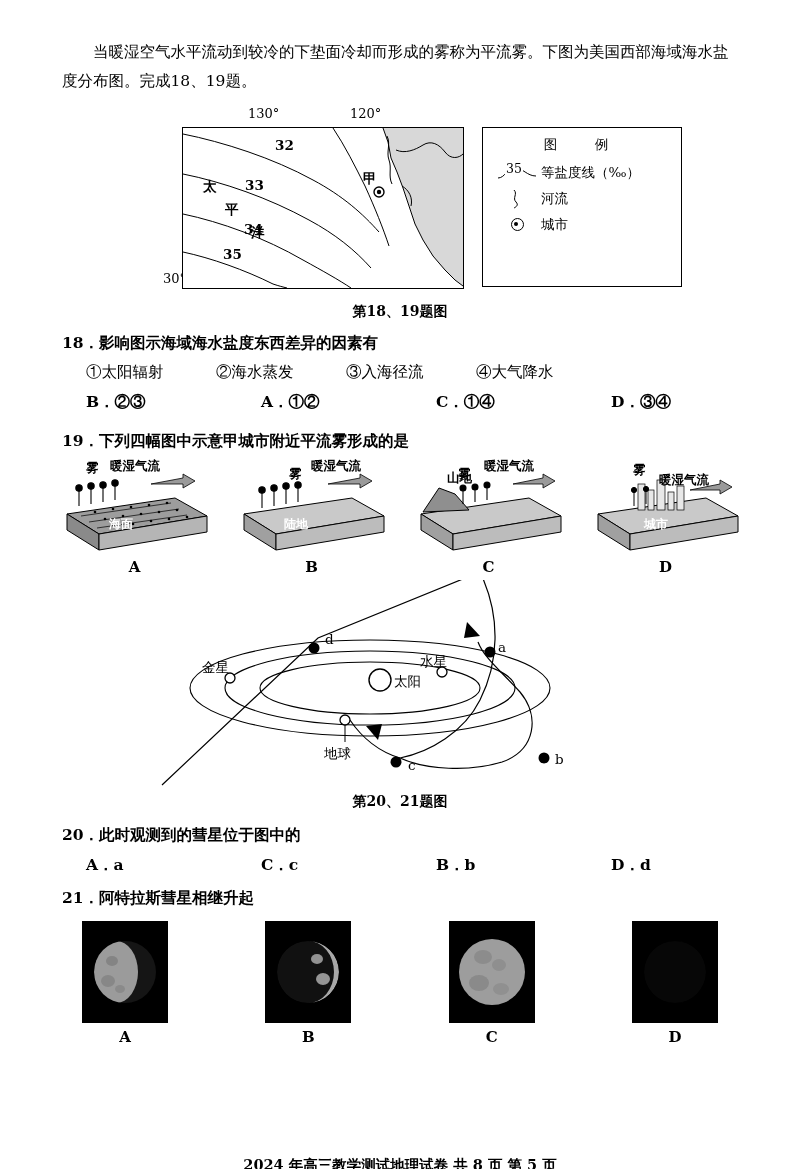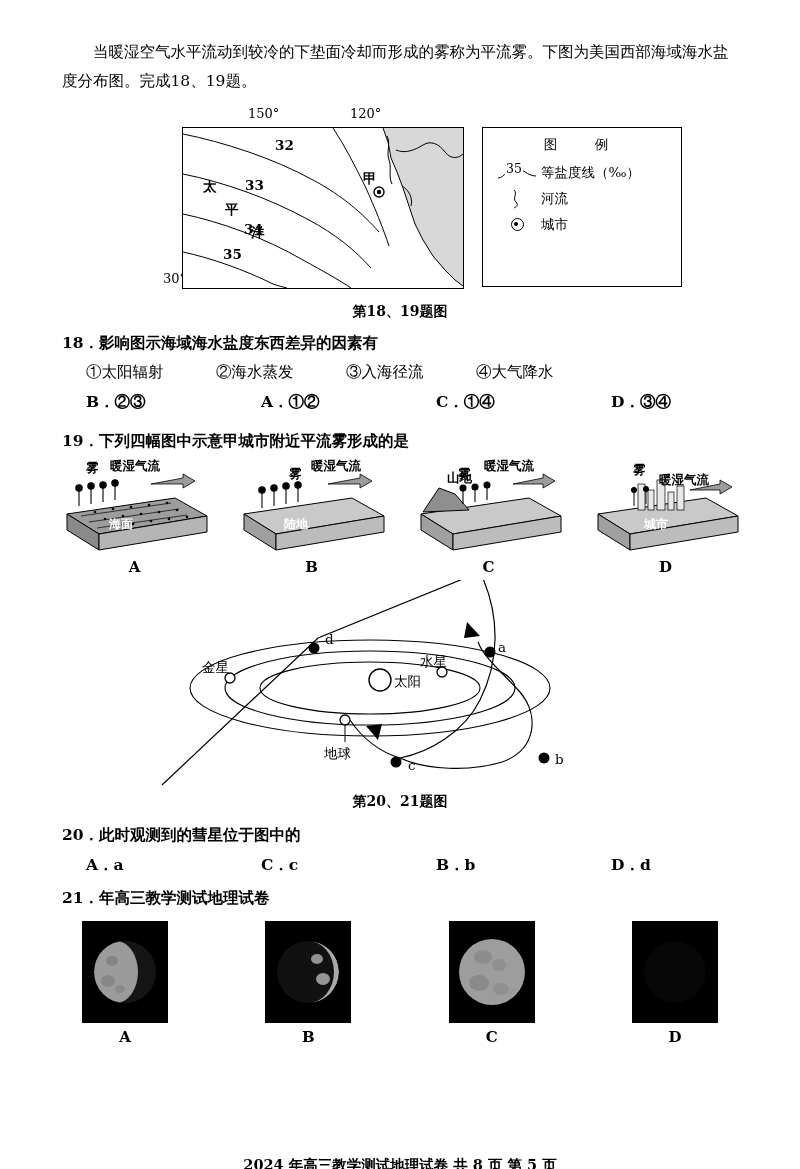--- a/index.html
+++ b/index.html
@@ -185,21 +185,21 @@
 </style>
 </head>
 <body>
 
 <div class="page">
 
   <div class="para" style="margin-top:38px;">当暖湿空气水平流动到较冷的下垫面冷却而形成的雾称为平流雾。下图为美国西部海域海水盐度分布图。完成18、19题。</div>
 
   <div class="map-wrap">
 
-    <div class="lon-label" style="left:186px; top:3px;">150°</div>
+    <div class="lon-label" style="left:186px; top:3px;">130°</div>
     <div class="lon-label" style="left:288px; top:3px;">120°</div>
     <div class="lat-label" style="left:101px; top:160px;margin-top:8px;">30°</div>
 
     <div class="map-box">
       <svg width="280" height="160" viewBox="0 0 280 160">
 
         <path d="M200,0 L205,14 L208,30 L214,44 L220,60 L226,78 L232,96 L240,112 L250,128 L262,142 L272,152 L280,158 L280,0 Z" fill="#d8d8d8" stroke="none"></path>
 
         <path d="M200,0 L205,14 L208,30 L214,44 L220,60 L226,78 L232,96 L240,112 L250,128 L262,142 L272,152 L280,158" fill="none" stroke="#000" stroke-width="1"></path>
 
@@ -467,21 +467,21 @@
     </div>
     <div class="options-row">
       <span class="opt" style="width:175px;">A．a</span>
       <span class="opt" style="width:175px;">C．c</span>
       <span class="opt" style="width:175px;">B．b</span>
       <span class="opt">D．d</span>
     </div>
   </div>
 
   <div class="q-block" style="margin-top:4px;">
-    <span class="q-num">21．</span><span class="q-stem">年高三教学测试地理试卷</span>
+    <span class="q-num">21．</span><span class="q-stem">阿特拉斯彗星相继升起</span>
   </div>
 
   <div class="moon-row">
     <div class="moon-cell">
       <div class="moon-box">
         <svg width="86" height="102" viewBox="0 0 86 102">
           <rect width="86" height="102" fill="#000"></rect>
           <defs>
               <clipPath id="ca">
                 <circle cx="43" cy="51" r="31"></circle>

